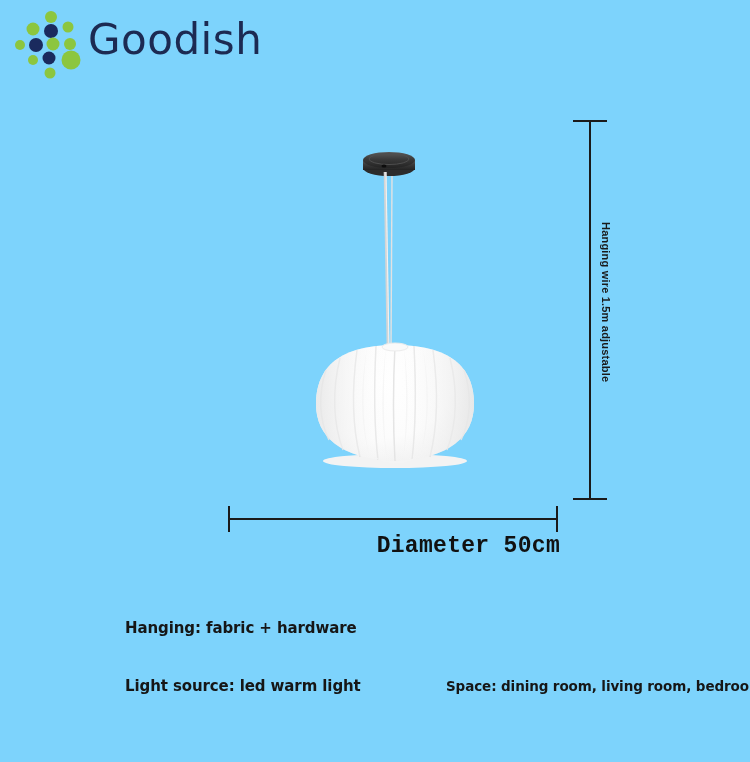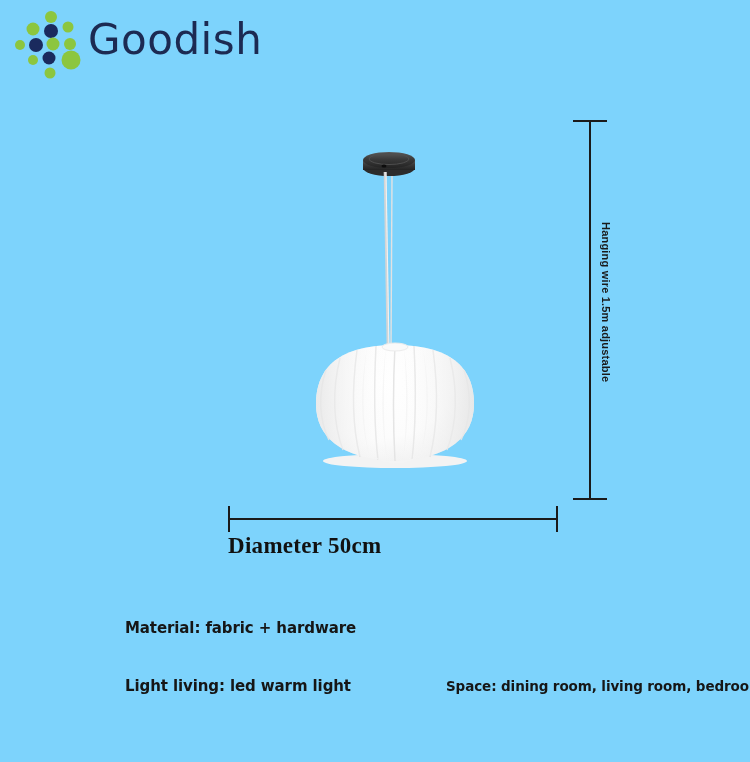--- a/index.html
+++ b/index.html
@@ -107,22 +107,22 @@
     background: #1a1a1a;
   }
   .dim-h-cap-l { left: 228px; }
   .dim-h-cap-r { left: 556px; }
 
   .dim-h-label {
     position: absolute;
     left: 228px;
     top: 533px;
     width: 332px;
-    text-align: left;
-    font-family: Liberation Serif, serif;
+    text-align: right;
+    font-family: Liberation Mono, monospace;
     font-size: 23px;
     font-weight: 700;
     color: #111111;
     letter-spacing: 0.3px;
   }
 
   
   .spec {
     position: absolute;
     font-family: "DejaVu Sans", sans-serif;
@@ -247,20 +247,20 @@
   <div class="dim-v"></div>
   <div class="dim-v-cap-top"></div>
   <div class="dim-v-cap-bot"></div>
   <div class="dim-v-label">Hanging wire 1.5m adjustable</div>
 
   <div class="dim-h"></div>
   <div class="dim-h-cap-l"></div>
   <div class="dim-h-cap-r"></div>
   <div class="dim-h-label">Diameter 50cm</div>
 
-  <div class="spec spec-material">Material: fabric + hardware</div>
-
-
-  <div class="spec spec-light">Light living: led warm light</div>
+  <div class="spec spec-material">Hanging: fabric + hardware</div>
+
+
+  <div class="spec spec-light">Light source: led warm light</div>
 
   <div class="spec spec-space">Space: dining room, living room, bedroom</div>
 
 </div>
 
 </body></html>

